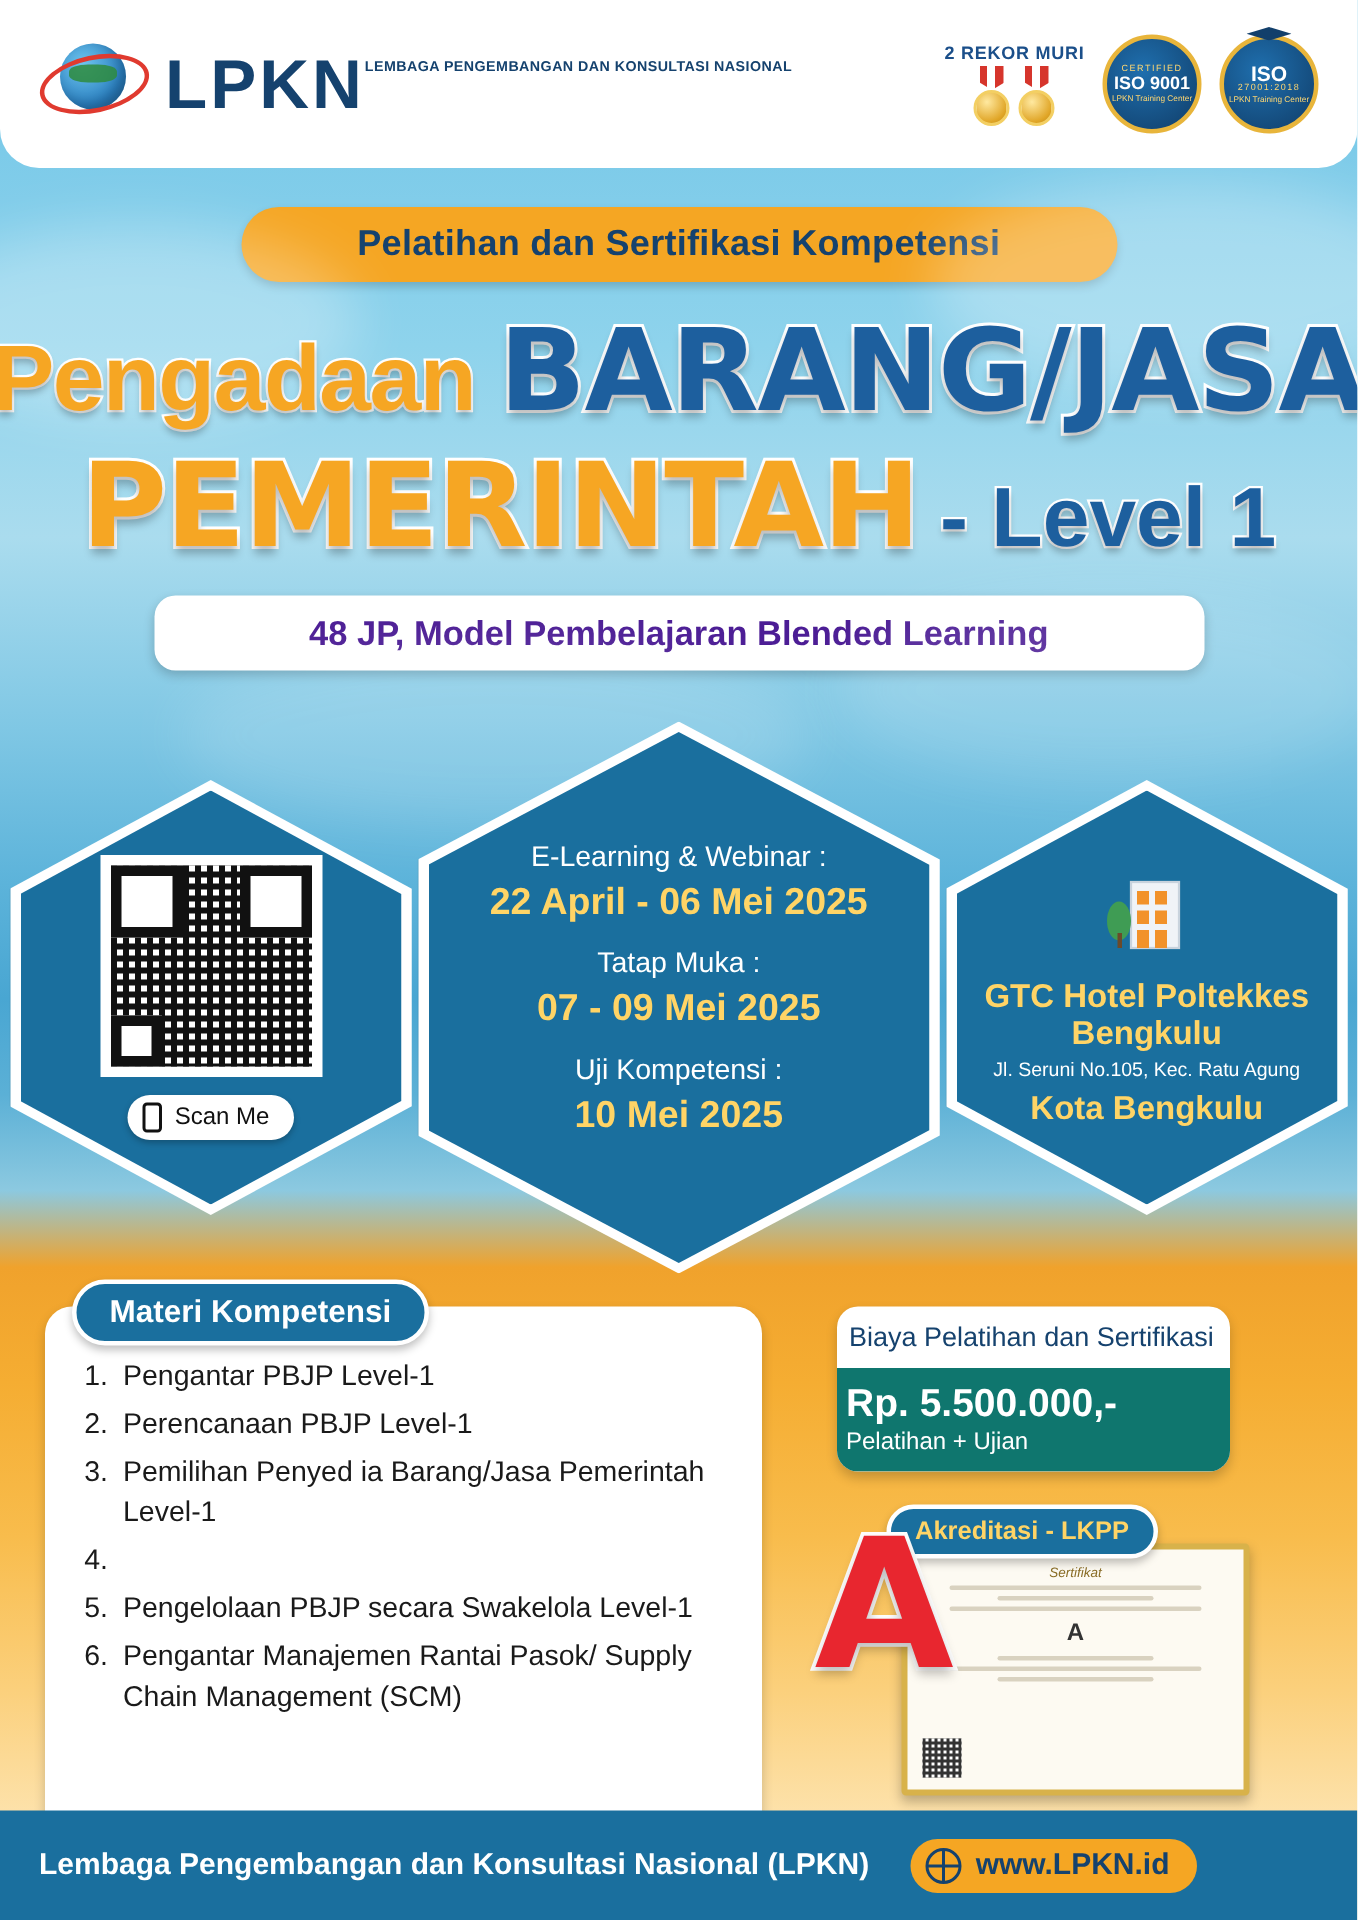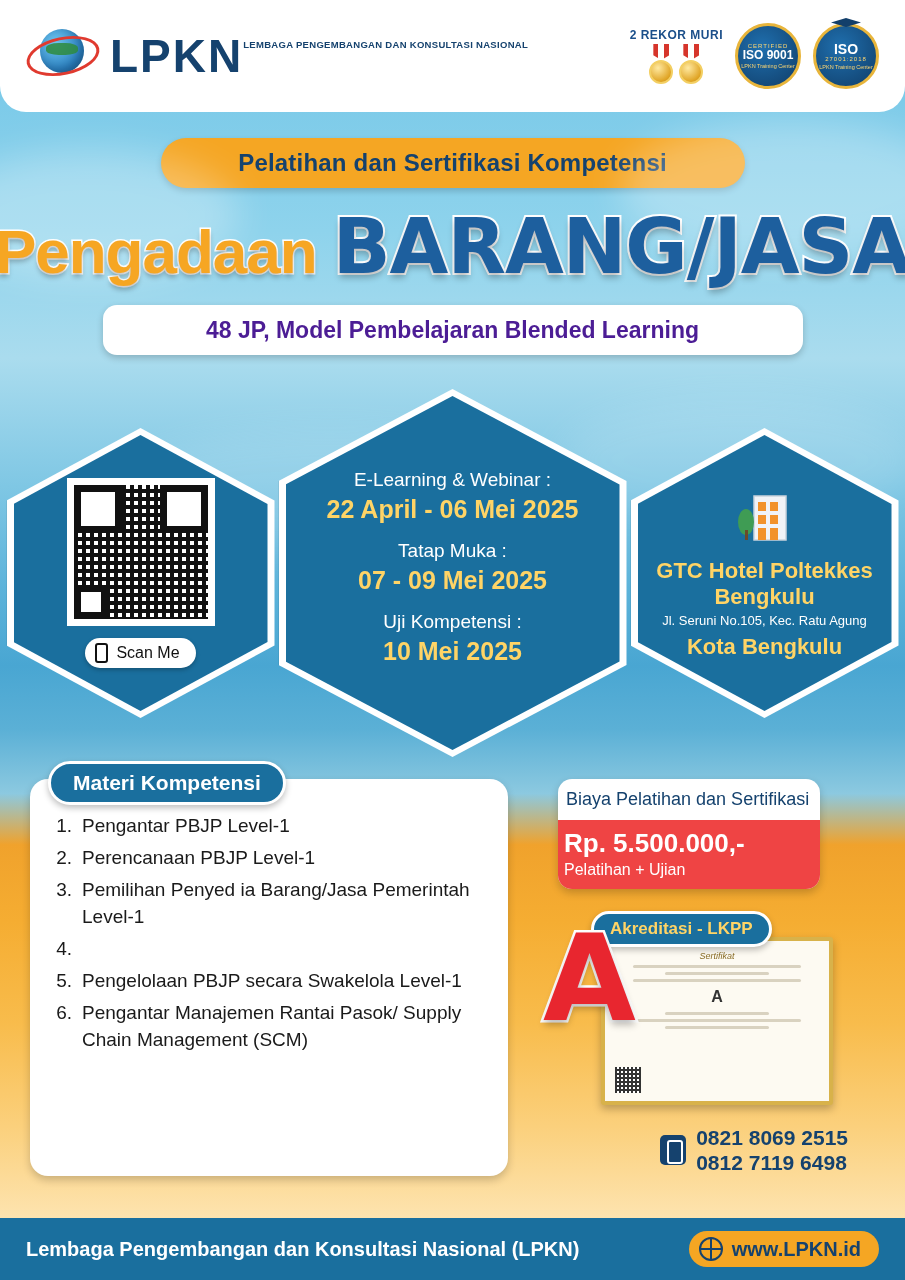--- a/index.html
+++ b/index.html
@@ -273,21 +273,21 @@
     background: #ffffff;
     border-radius: 14px;
     overflow: hidden;
     box-shadow: 0 4px 8px rgba(0,0,0,.2);
   }
   .price-head {
     padding: 9px 8px;
     font-size: 18px; color: #15426e; line-height: 1.25;
   }
   .price-body {
-    background: #ef4444; color: #fff;
+    background: #0f766e; color: #fff;
     padding: 8px 6px 10px;
   }
   .price-amount { font-size: 26px; font-weight: bold; color: #ffffff; }
   .price-note { font-size: 16px; color: #ffffff; margin-top: 2px; }
   .akreditasi {
     position: relative; margin-top: 22px; width: 300px; height: 200px;
   }
   .akred-badge {
     position: absolute; top: 0; left: 52px; z-index: 4;
     background: #1a6f9e; border: 3px solid #ffffff; border-radius: 20px;
@@ -336,23 +336,23 @@
     position: relative;
   }
   .phone-icon:after {
     content: ""; position: absolute; left: 7px; top: 5px;
     width: 12px; height: 20px; border: 2px solid #fff; border-radius: 3px;
   }
   .phone-nums { display: flex; flex-direction: column; }
   .phone-nums span { font-size: 21px; font-weight: bold; color: #15426e; line-height: 1.22; }
   
   .footer {
-    position: absolute; left: 0; bottom: 0; width: 100%; height: 62px;
+    position: absolute; left: 0; bottom: 0; width: 100%; height: 73px;
     background: #1a6f9e;
-    display: flex; align-items: center; justify-content: space-between;
+    display: flex; align-items: center; 
     padding: 0 26px;
     z-index: 6;
     gap: 28px;
   }
   .footer-left { font-size: 20px; font-weight: bold; color: #ffffff; }
   .footer-right {
     background: #f5a623; border-radius: 24px;
     padding: 6px 18px 6px 10px;
     display: flex; align-items: center; gap: 9px;
   }
@@ -422,20 +422,24 @@
   </div>
 
   <div class="pill-top">
     <span>Pelatihan dan Sertifikasi Kompetensi</span>
   </div>
 
   <div class="title-wrap">
     <div class="line1">
       <div class="t-pengadaan">Pengadaan</div>
       <div class="t-barang">BARANG/JASA</div>
+    </div>
+    <div class="line2">
+      <div class="t-pemerintah">PEMERINTAH</div>
+      <div class="t-level">- Level 1</div>
     </div>
   </div>
 
   <div class="pill-sub">
     <span>48 JP, Model Pembelajaran Blended Learning</span>
   </div>
 
   <div class="hex-row">
 
     <div class="hex small">

